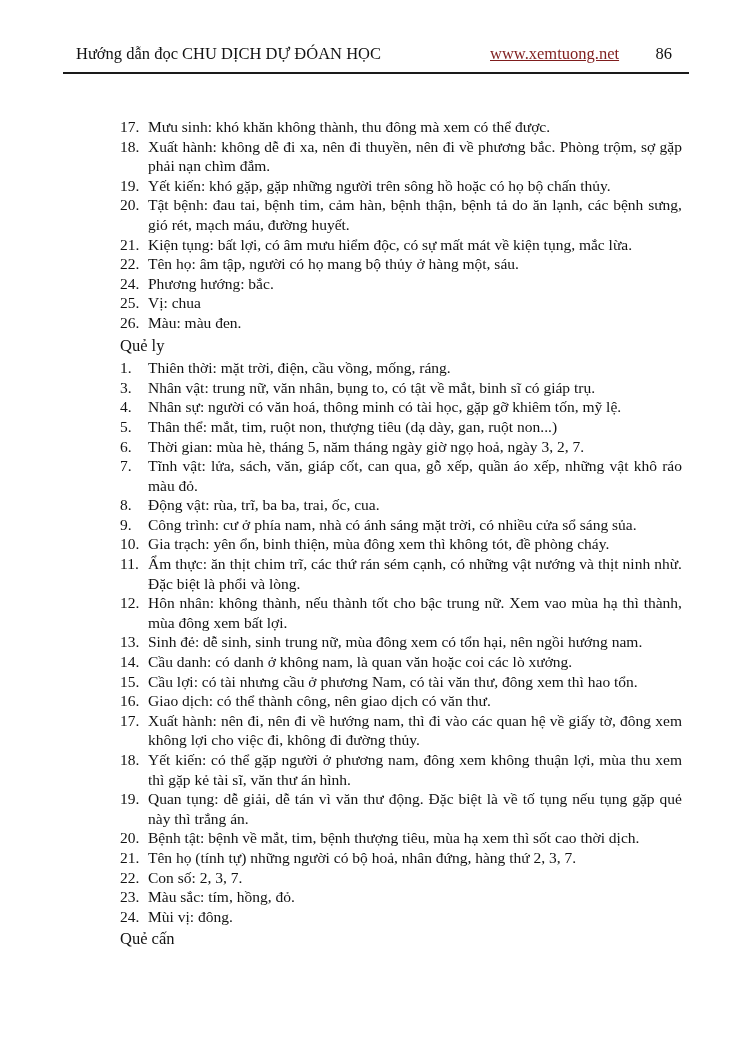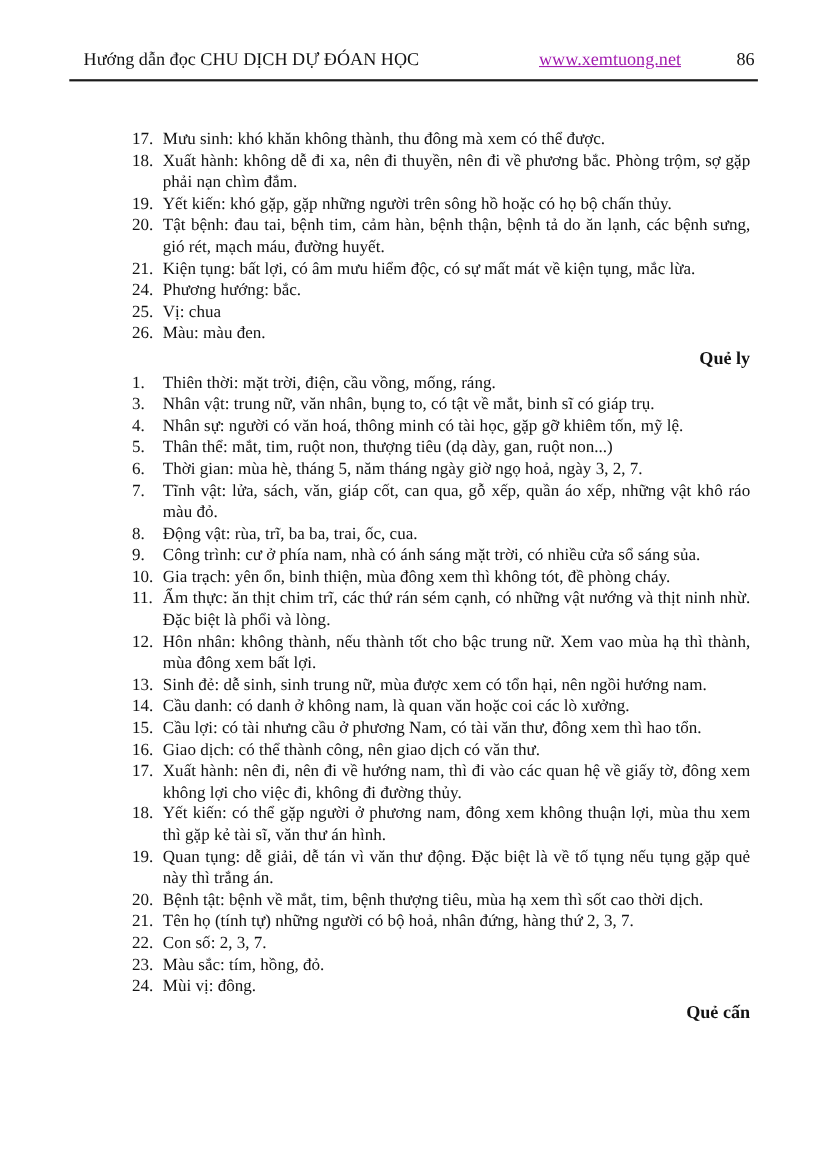--- a/index.html
+++ b/index.html
@@ -9,64 +9,65 @@
     font-family: "Liberation Serif", "DejaVu Serif", serif;
     color: #121212;
     overflow: hidden;
   }
   .page { position: relative; width: 744px; height: 1053px; background: #ffffff; }
 
   
   .pg-header { position: absolute; top: 44px; left: 76px; right: 56px; height: 22px; font-size: 16.5px; }
   .h-title   { position: absolute; left: 0; top: 0; white-space: nowrap; text-align: right; }
   .h-url     { position: absolute; left: 414px; top: 0; color: #0000cc; text-decoration: underline; cursor: pointer; white-space: nowrap; }
-  .h-page    { position: absolute; right: 2px; top: 0; }
+  .h-page    { position: absolute; right: 16px; top: 0; }
   .rule      { position: absolute; top: 72px; left: 63px; width: 626px; border: 0; border-top: 2px solid #1a1a1a; margin: 0; }
 
   
   .content { position: absolute; top: 85px; left: 120px; width: 562px; margin-top: 32px; }
   .list { margin: 0; padding: 0; }
   p.li {
     margin: 0; padding-left: 28px; text-indent: -28px;
     font-size: 15.5px; line-height: 19.6px;
     text-align: justify;
   }
   span.num { display: inline-block; width: 28px; text-indent: 0; }
   .hd {
-    font-weight: bold; text-align: right;
+    font-weight: normal; text-align: left;
     font-size: 16.5px; line-height: 19.6px;
     margin: 3px 0 3px 0;
   }
 </style>
 </head>
 <body>
 
 <div class="page">
 
   <div class="pg-header">
     <span class="h-title">Hướng dẫn đọc CHU DỊCH DỰ ĐÓAN HỌC</span>
-    <span class="h-url" style="color: #a21caf;">www.xemtuong.net</span>
+    <span class="h-url" style="color: #7f1d1d;">www.xemtuong.net</span>
     <span class="h-page">86</span>
   </div>
   <hr class="rule">
 
   <div class="content">
 
     <div class="list">
 
         <p class="li"><span class="num">17.</span><span>Mưu sinh: khó khăn không thành, thu đông mà xem có thể được.</span></p>
 
         <p class="li"><span class="num">18.</span><span>Xuất hành: không dễ đi xa, nên đi thuyền, nên đi về phương bắc. Phòng trộm, sợ gặp phải nạn chìm đắm.</span></p>
 
         <p class="li"><span class="num">19.</span><span>Yết kiến: khó gặp, gặp những người trên sông hồ hoặc có họ bộ chấn thủy.</span></p>
 
         <p class="li"><span class="num">20.</span><span>Tật bệnh: đau tai, bệnh tim, cảm hàn, bệnh thận, bệnh tả do ăn lạnh, các bệnh sưng, gió rét, mạch máu, đường huyết.</span></p>
 
         <p class="li"><span class="num">21.</span><span>Kiện tụng: bất lợi, có âm mưu hiểm độc, có sự mất mát về kiện tụng, mắc lừa.</span></p>
 
+        <p class="li"><span class="num">22.</span><span>Tên họ: âm tập, người có họ mang bộ thủy ở hàng một, sáu.</span></p>
 
 
         <p class="li"><span class="num">24.</span><span>Phương hướng: bắc.</span></p>
 
         <p class="li"><span class="num">25.</span><span>Vị: chua</span></p>
 
         <p class="li"><span class="num">26.</span><span>Màu: màu đen.</span></p>
       </div>
 
     <h2 class="hd">Quẻ ly</h2>
@@ -89,21 +90,21 @@
         <p class="li"><span class="num">8.</span><span>Động vật: rùa, trĩ, ba ba, trai, ốc, cua.</span></p>
 
         <p class="li"><span class="num">9.</span><span>Công trình: cư ở phía nam, nhà có ánh sáng mặt trời, có nhiều cửa sổ sáng sủa.</span></p>
 
         <p class="li"><span class="num">10.</span><span>Gia trạch: yên ổn, binh thiện, mùa đông xem thì không tót, đề phòng cháy.</span></p>
 
         <p class="li"><span class="num">11.</span><span>Ẩm thực: ăn thịt chim trĩ, các thứ rán sém cạnh, có những vật nướng và thịt ninh nhừ. Đặc biệt là phổi và lòng.</span></p>
 
         <p class="li"><span class="num">12.</span><span>Hôn nhân: không thành, nếu thành tốt cho bậc trung nữ. Xem vao mùa hạ thì thành, mùa đông xem bất lợi.</span></p>
 
-        <p class="li"><span class="num">13.</span><span>Sinh đẻ: dễ sinh, sinh trung nữ, mùa được xem có tổn hại, nên ngồi hướng nam.</span></p>
+        <p class="li"><span class="num">13.</span><span>Sinh đẻ: dễ sinh, sinh trung nữ, mùa đông xem có tổn hại, nên ngồi hướng nam.</span></p>
 
         <p class="li"><span class="num">14.</span><span>Cầu danh: có danh ở không nam, là quan văn hoặc coi các lò xưởng.</span></p>
 
         <p class="li"><span class="num">15.</span><span>Cầu lợi: có tài nhưng cầu ở phương Nam, có tài văn thư, đông xem thì hao tổn.</span></p>
 
         <p class="li"><span class="num">16.</span><span>Giao dịch: có thể thành công, nên giao dịch có văn thư.</span></p>
 
         <p class="li"><span class="num">17.</span><span>Xuất hành: nên đi, nên đi về hướng nam, thì đi vào các quan hệ về giấy tờ, đông xem không lợi cho việc đi, không đi đường thủy.</span></p>
 
         <p class="li"><span class="num">18.</span><span>Yết kiến: có thể gặp người ở phương nam, đông xem không thuận lợi, mùa thu xem thì gặp kẻ tài sĩ, văn thư án hình.</span></p>

